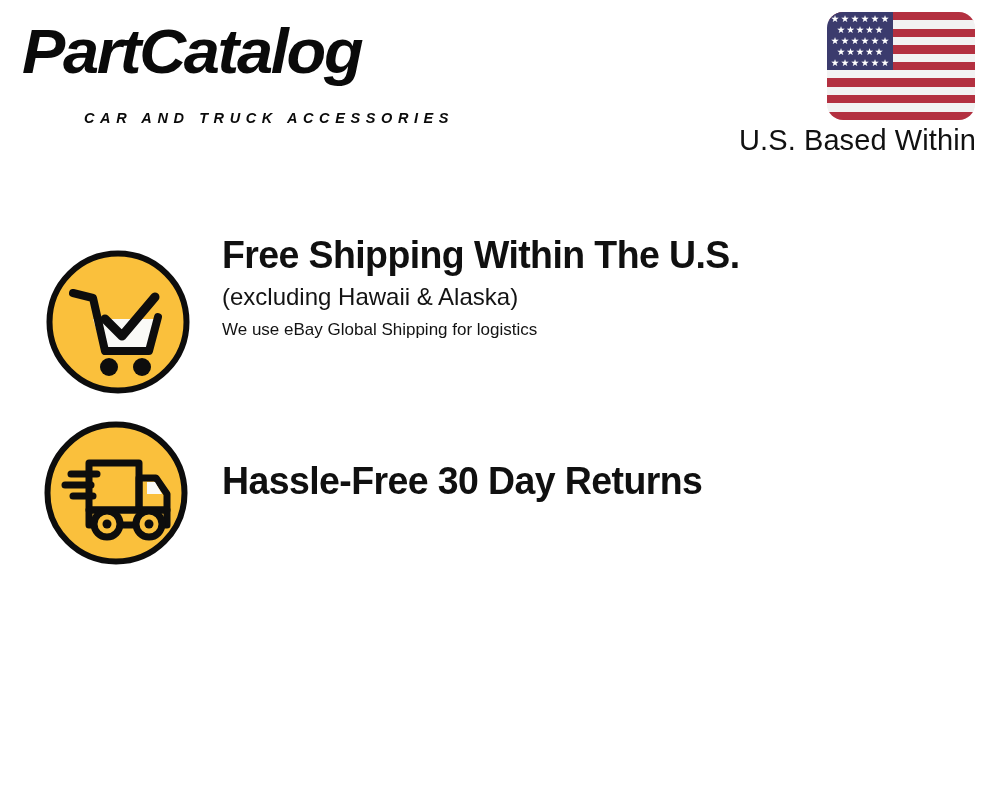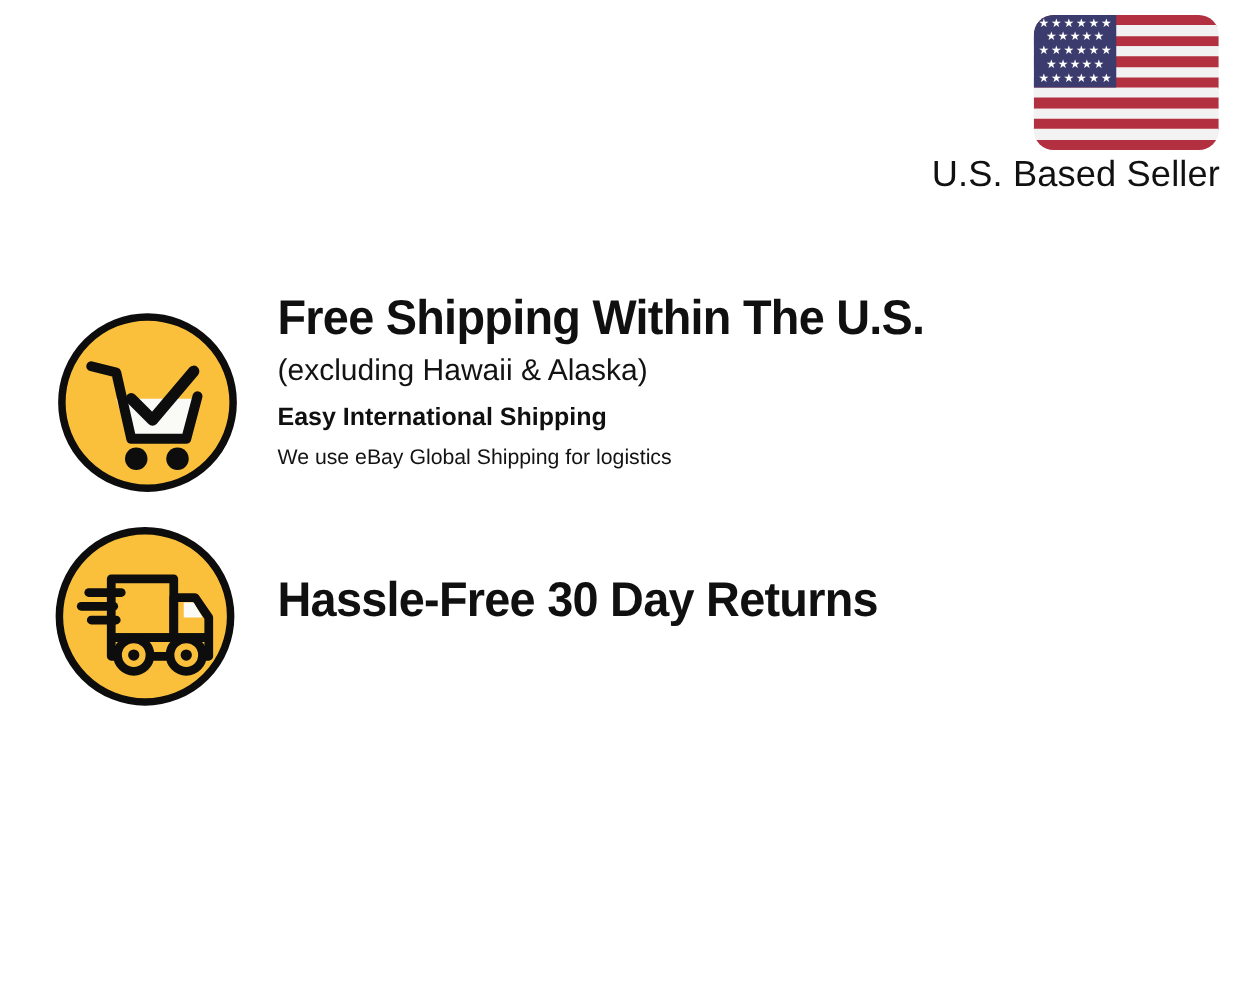--- a/index.html
+++ b/index.html
@@ -183,20 +183,24 @@
     font-weight: 400;
     color: #131313;
     white-space: nowrap;
   }
 </style>
 </head>
 <body>
 
 <div id="banner-header">
 
+  <div id="brand-logo">
+    <div id="brand-wordmark">PartCatalog</div>
+    <div id="brand-tagline">CAR AND TRUCK ACCESSORIES</div>
+  </div>
 
   <div id="seller-badge">
     <div id="us-flag-icon">
 
     <div class="flag-stripe" style="top: 0px; height: 8.70769px; background: rgb(179, 48, 64);"></div>
         <div class="flag-stripe" style="top: 8.30769px; height: 8.70769px; background: rgb(242, 242, 242);"></div>
         <div class="flag-stripe" style="top: 16.6154px; height: 8.70769px; background: rgb(179, 48, 64);"></div>
         <div class="flag-stripe" style="top: 24.9231px; height: 8.70769px; background: rgb(242, 242, 242);"></div>
         <div class="flag-stripe" style="top: 33.2308px; height: 8.70769px; background: rgb(179, 48, 64);"></div>
         <div class="flag-stripe" style="top: 41.5385px; height: 8.70769px; background: rgb(242, 242, 242);"></div>
@@ -231,42 +235,41 @@
           <div class="star" style="left: 42.5px; top: 40.0985px;">★</div>
           <div class="star" style="left: 52px; top: 40.0985px;">★</div>
           <div class="star" style="left: 8px; top: 51.1754px;">★</div>
           <div class="star" style="left: 18px; top: 51.1754px;">★</div>
           <div class="star" style="left: 28px; top: 51.1754px;">★</div>
           <div class="star" style="left: 38px; top: 51.1754px;">★</div>
           <div class="star" style="left: 48px; top: 51.1754px;">★</div>
           <div class="star" style="left: 58px; top: 51.1754px;">★</div>
         </div>
       </div>
-    <div id="seller-label">U.S. Based Seller</div>
+    <div id="seller-label">U.S. Based Within</div>
   </div>
 
 </div>
 
 <div id="feature-list">
 
   <div class="feature-row" id="feature-row-0">
     <div class="feature-icon">
       <svg class="icon-disc" viewBox="0 0 146 146" xmlns="http://www.w3.org/2000/svg">
         <circle cx="73" cy="73" r="68.5" fill="#fac03c" stroke="#0d0d0d" stroke-width="6"></circle>
         <path d="M48 70 L58 102 L104 102 L111 70 Z" fill="#fafaf7"></path>
         <path d="M28 44 L48 49 L60 102 L104 102 L113 68" fill="none" stroke="#0d0d0d" stroke-width="8" stroke-linecap="round" stroke-linejoin="round"></path>
         <path d="M60 70 L77 87 L110 48" fill="none" stroke="#0d0d0d" stroke-width="9" stroke-linecap="round" stroke-linejoin="round"></path>
         <circle cx="64" cy="118" r="9" fill="#0d0d0d"></circle>
         <circle cx="97" cy="118" r="9" fill="#0d0d0d"></circle>
       </svg>
     </div>
     <div class="feature-text">
       <div class="feature-heading">Free Shipping Within The U.S.</div>
       <div class="feature-note">(excluding Hawaii &amp; Alaska)</div>
-      <div class="feature-sub-title">Easy International Shipping</div>
       <div class="feature-sub-desc">We use eBay Global Shipping for logistics</div>
     </div>
   </div>
 
   <div class="feature-row" id="feature-row-1">
     <div class="feature-icon">
       <svg class="icon-disc" viewBox="0 0 146 146" xmlns="http://www.w3.org/2000/svg">
         <circle cx="73" cy="73" r="68.5" fill="#fac03c" stroke="#0d0d0d" stroke-width="6"></circle>
 
         <path d="M28 54 L54 54" stroke="#0d0d0d" stroke-width="7" stroke-linecap="round"></path>

